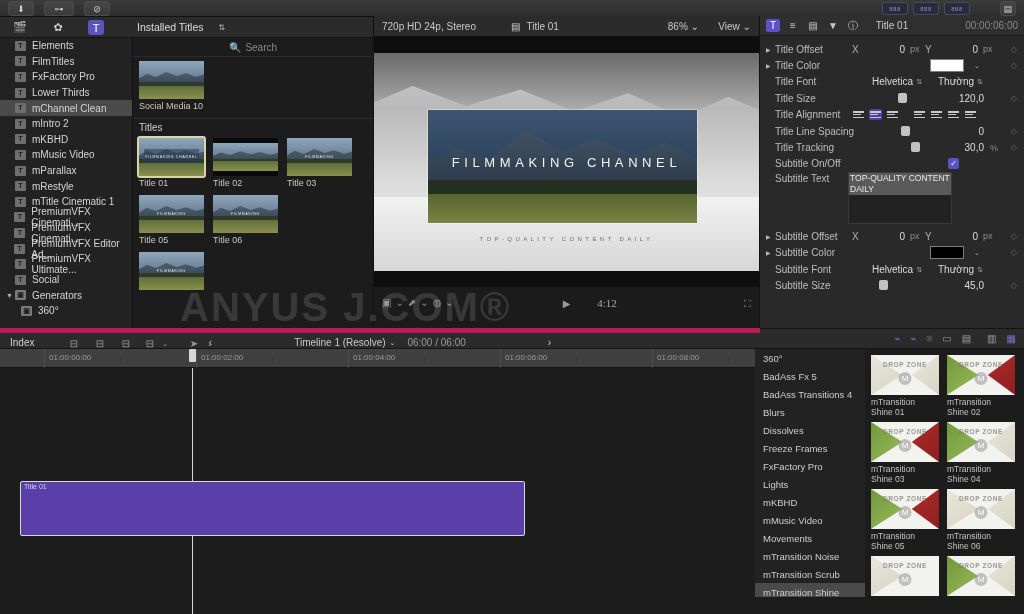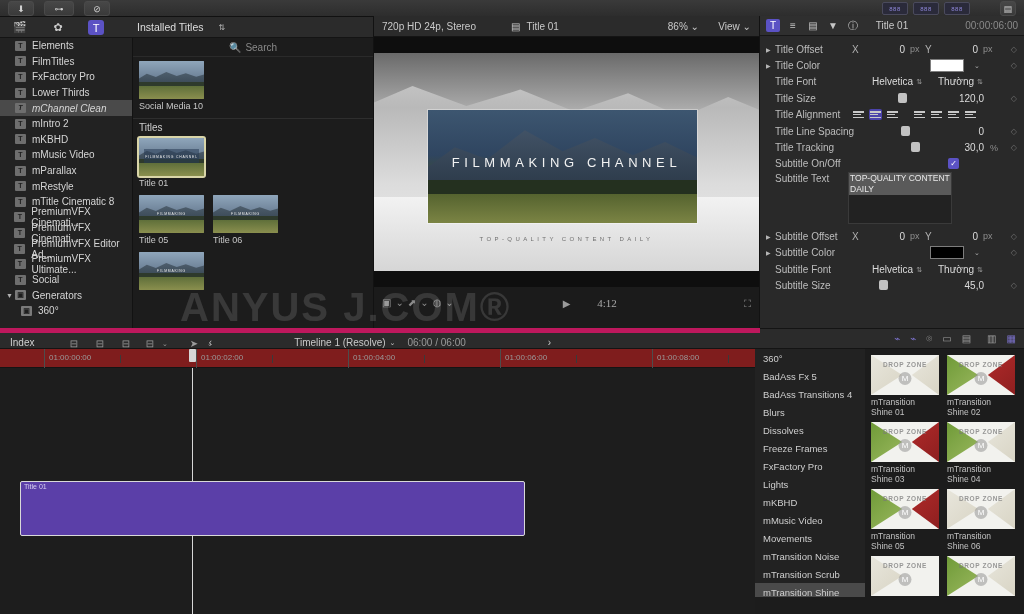--- a/index.html
+++ b/index.html
@@ -24,21 +24,21 @@
 
   .toolbar2{ position:absolute; left:0; top:17px; width:1024px; height:21px;
              background:#2b2b2b; border-bottom:1px solid #141414; }
   .ticon{ position:absolute; top:3px; width:16px; height:15px; display:flex; align-items:center; justify-content:center;
           font-size:11px; color:#c9c9c9; }
 
   
   .sidebar{ position:absolute; left:0; top:38px; width:133px; height:290px; background:#222222;
             border-right:1px solid #121212; overflow:hidden; }
   .side-row{ height:15.6px; display:flex; align-items:center; padding-left:6px; font-size:10px; color:#d5d5d5; }
-  .side-row.sel{ background:#4a4a4a;font-style:italic; }
+  .side-row.sel{ background:#4a4a4a; }
   .side-ico{ width:11px; height:10px; margin-right:6px; flex:0 0 auto; border-radius:1px;
              background:#6e6e6e; color:#1d1d1d; font-size:7px; line-height:10px; text-align:center; font-weight:bold; }
   .side-ico.gen{ background:#7a7a7a; }
   .disc{ width:8px; margin-right:1px; font-size:7px; color:#b0b0b0; }
 
   
   .browser{ position:absolute; left:133px; top:38px; width:240px; height:290px; background:#1c1c1c; overflow:hidden; }
   .search-bar{ height:19px; background:#1c1c1c; display:flex; align-items:center; justify-content:center;
                border-bottom:1px solid #2a2a2a; }
   .search-in{ display:flex; align-items:center; gap:4px; color:#8a8a8a; font-size:10px; }
@@ -146,21 +146,21 @@
           justify-content:center; font-size:10px; color:#9a9a9a; }
   .tl-center{ position:absolute; left:0; right:0; top:4px; display:flex; align-items:center;
               justify-content:center; gap:12px; font-size:10px; color:#c9c9c9; }
   .tl-right{ position:absolute; left:760px; top:328px; width:264px; height:21px; background:#2b2b2b;
              border-top:1px solid #141414; border-bottom:1px solid #141414; display:flex; align-items:center;
              justify-content:flex-end; gap:10px; padding-right:8px; }
   .tl-right .ri{ font-size:10px; color:#9e9e9e; }
 
   
   .timeline{ position:absolute; left:0; top:349px; width:755px; height:265px; background:#1d1d1d; }
-  .ruler{ position:relative; height:19px; background:#7f1d1d; border-bottom:1px solid #141414; }
+  .ruler{ position:relative; height:19px; background:#404040; border-bottom:1px solid #141414; }
   .tick{ position:absolute; top:0; height:19px; border-left:1px solid #4d4d4d; }
   .tick span{ position:absolute; left:4px; top:4px; font-size:8px; color:#9a9a9a; white-space:nowrap; }
   .tick.minor{ border-left-color:#3a3a3a; height:8px; top:6px; }
   .track{ position:relative; height:246px; }
   .clip{ position:absolute; left:20px; top:113px; width:505px; height:55px;
          background:#5b3fa8; border:1px solid #d9d9d9; border-radius:2px; }
   .clip .nm{ font-size:7px; color:#d8d0f0; padding:1px 3px; }
   .playhead{ position:absolute; top:0; bottom:0; width:1px; background:#d7d7d7; }
 
   
@@ -280,21 +280,21 @@
           <span>mParallax</span>
         </div>
         <div class="side-row">
           <span class="disc"></span>
           <span class="side-ico">T</span>
           <span>mRestyle</span>
         </div>
         <div class="side-row">
           <span class="disc"></span>
           <span class="side-ico">T</span>
-          <span>mTitle Cinematic 8</span>
+          <span>mTitle Cinematic 1</span>
         </div>
         <div class="side-row">
           <span class="disc"></span>
           <span class="side-ico">T</span>
           <span>PremiumVFX Cinemati...</span>
         </div>
         <div class="side-row">
           <span class="disc"></span>
           <span class="side-ico">T</span>
           <span>PremiumVFX Cinemati...</span>
@@ -354,20 +354,41 @@
           <div class="cell">
             <div class="thumb sel">
               <div class="sky"></div>
               <div class="mt"></div>
               <div class="tree"></div>
               <div class="grass"></div>
               <div class="ovl"></div>
               <div class="txt">FILMMAKING CHANNEL</div>
             </div>
             <div class="caption">Title 01</div>
+          </div>
+          <div class="cell">
+            <div class="thumb dark">
+              <div class="inner">
+                <div class="sky"></div>
+                <div class="mt"></div>
+                <div class="tree"></div>
+                <div class="grass"></div>
+              </div>
+            </div>
+            <div class="caption">Title 02</div>
+          </div>
+          <div class="cell">
+            <div class="thumb">
+              <div class="sky"></div>
+              <div class="mt"></div>
+              <div class="tree"></div>
+              <div class="grass"></div>
+              <div class="txt">FILMMAKING</div>
+            </div>
+            <div class="caption">Title 03</div>
           </div>
         </div>
       <div class="gr-row" id="titles-row-2">
           <div class="cell">
             <div class="thumb">
               <div class="sky"></div>
               <div class="mt"></div>
               <div class="tree"></div>
               <div class="grass"></div>
               <div class="txt">FILMMAKING</div>

